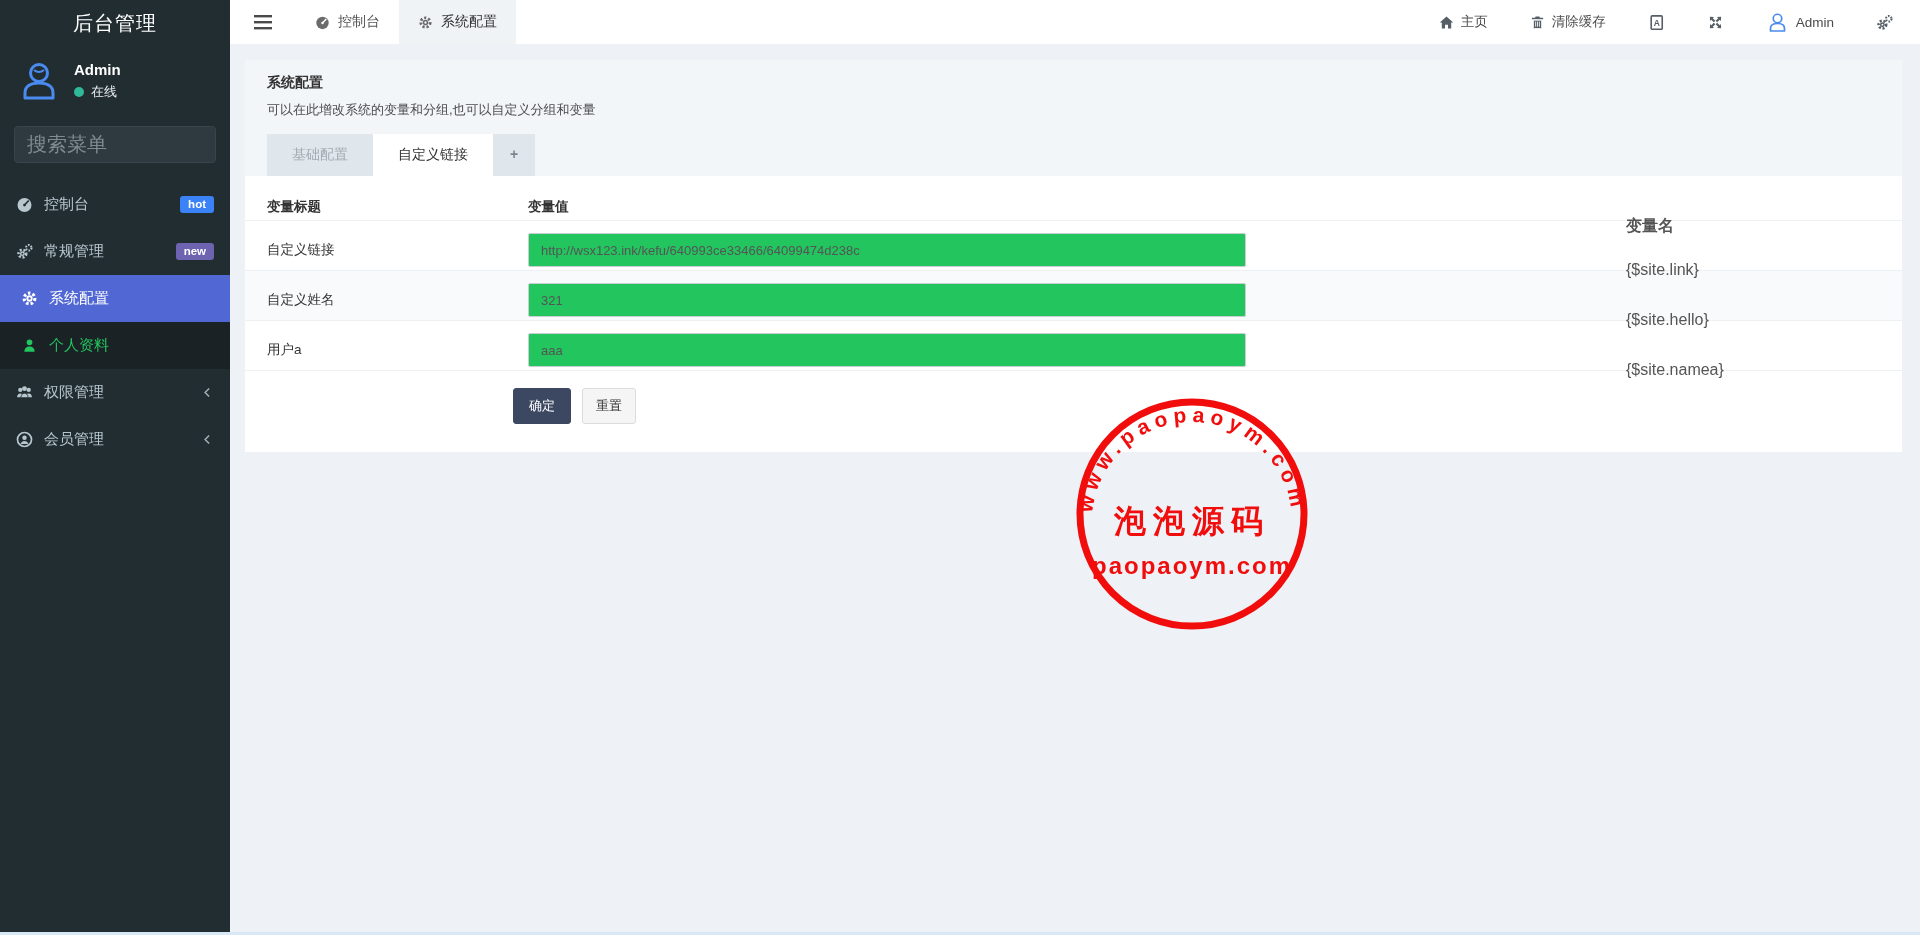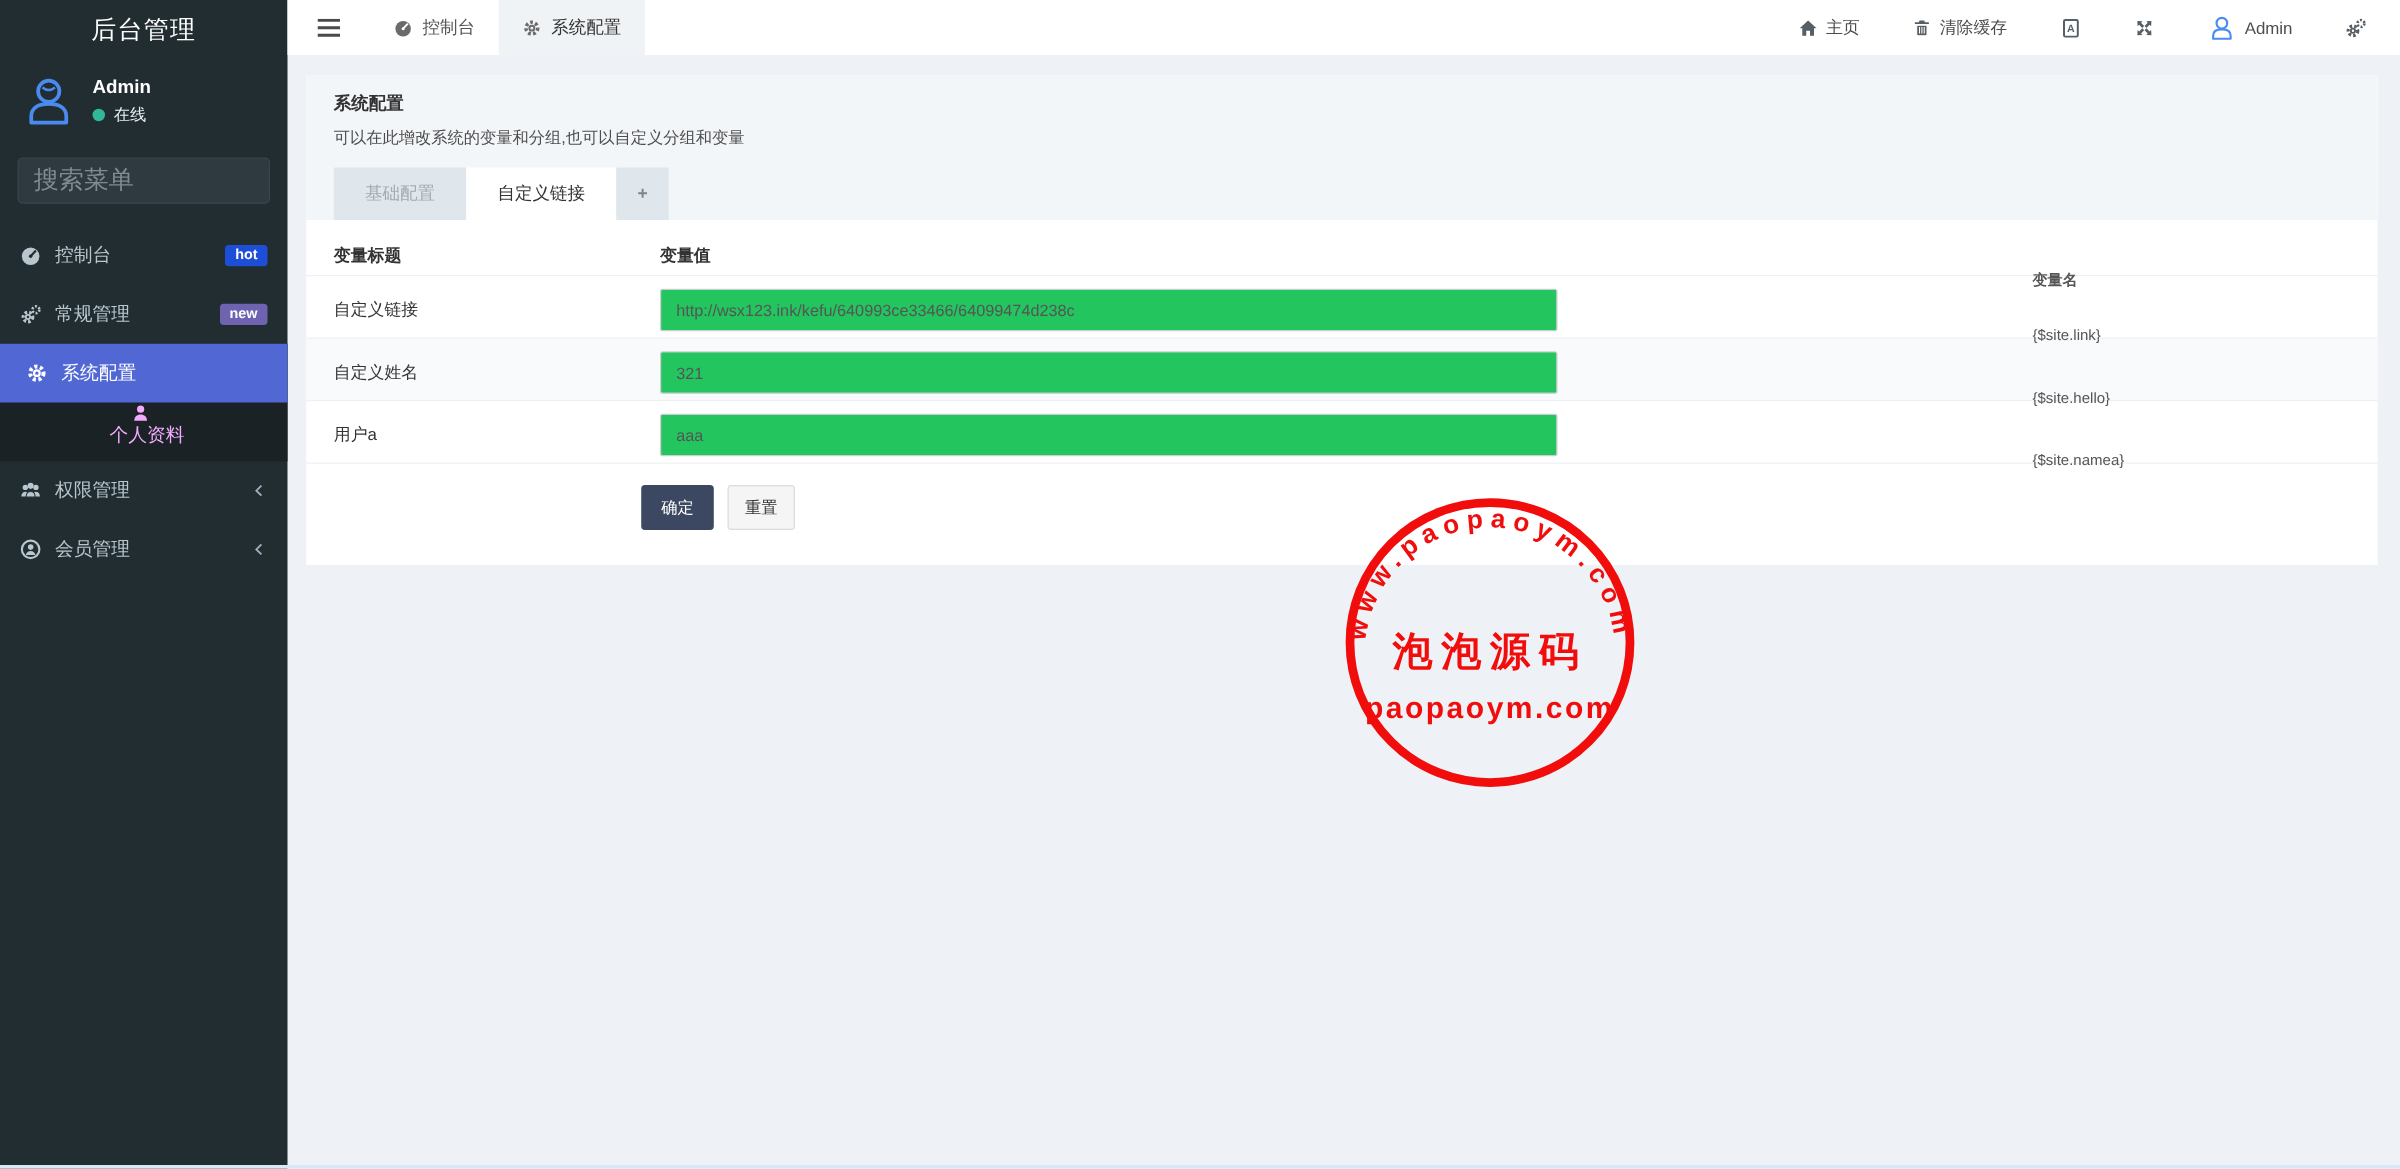--- a/index.html
+++ b/index.html
@@ -22,24 +22,24 @@
     color:#c5ced3; font-size:20px; font-family:inherit; }
   .side-search input::placeholder { color:#7f8b91; }
   .side-search .icon { color:#7f8b91; }
   .menu { list-style:none; }
   .menu-item { height:47px; display:flex; align-items:center; padding:0 16px;
     font-size:15px; color:#b8c7ce; cursor:pointer; }
   .menu-item .icon { width:17px; height:17px; margin-right:11px; flex:none; }
   .submenu { background:#1a2226; }
   .submenu .menu-item { padding-left:21px; }
   .menu-item.active { background:#5168d4; color:#fff; }
-  .menu-item.dim { color:#f0abfc;flex-direction:column; }
+  .menu-item.dim { color:#22c55e; }
   .badge { margin-left:auto; font-size:11.5px; font-weight:bold; color:#fff;
     padding:3px 8px; border-radius:3px; line-height:1; }
-  .badge.hot { background:#1d4ed8; }
+  .badge.hot { background:#3b82f6; }
   .badge.new { background:#6e63b1; }
   .chev { margin-left:auto; color:#9fb2bc; width:13px; height:13px; }
 
   
   .main { flex:1; display:flex; flex-direction:column; height:100%; }
   .topbar { height:44px; background:#fff; display:flex; align-items:stretch; font-size:14px; color:#555; }
   .hamburger { display:flex; align-items:center; padding:0 24px; cursor:pointer; color:#4a4a4a; }
   .top-tab { display:flex; align-items:center; gap:8px; padding:0 19px; cursor:pointer; color:#555; }
   .top-tab .icon { width:15px; height:15px; color:#6b6b6b; }
   .top-tab.active { background:#f0f3f5; color:#333; }
@@ -60,21 +60,21 @@
   .cfg-tab.active { background:#fff; color:#333; }
   .cfg-tab.add { padding:12px 17px; color:#7c868c; font-weight:bold; }
 
   .cfg-table { padding-bottom:28px; }
   .trow { display:grid; grid-template-columns:268px 1fr 288px; align-items:center; }
   .trow.head { height:44px; font-size:13.5px; font-weight:bold; color:#333; }
   .trow.body { height:50px; font-size:13.5px; color:#333; border-top:1px solid #edf1f4; }
   .trow.body:nth-child(odd) { background:#f9fafb; }
   .c1 { padding-left:22px; }
   .c2 { padding-left:2px;margin-left:13px; }
-  .c3 { padding-left:12px; font-size:12px; color:#555;margin-top:40px; }
+  .c3 { padding-left:12px; font-size:16px; color:#555;margin-top:40px; }
   .cfg-input { width:718px; height:34px; border:1px solid #c9ced3; border-radius:2px;
     padding:0 12px; font-size:13px; color:#555; font-family:inherit; outline:none; background:#22c55e; }
   .form-actions { padding:17px 0 0 268px; border-top:1px solid #edf1f4; display:flex; gap:11px; }
   .btn { font-size:13px; border-radius:3px; padding:8px 15px; cursor:pointer; font-family:inherit; border:1px solid transparent; }
   .btn.primary { background:#3c4861; color:#fff; border-color:#3c4861; }
   .btn.default { background:#f5f5f5; color:#333; border-color:#dcdcdc; padding:8px 13px; }
 
   
   .watermark { position:absolute; left:842px; top:350px; width:240px; height:240px; pointer-events:none; }
 

